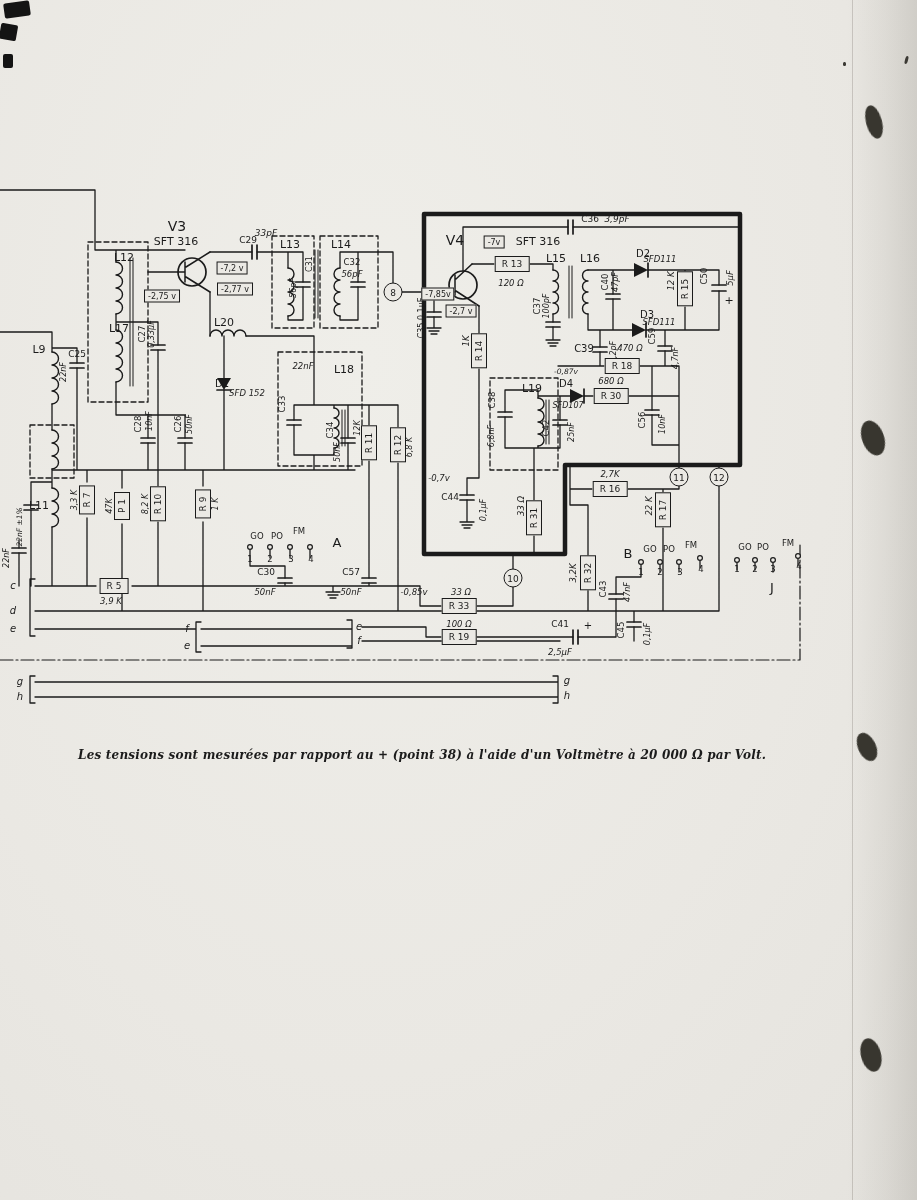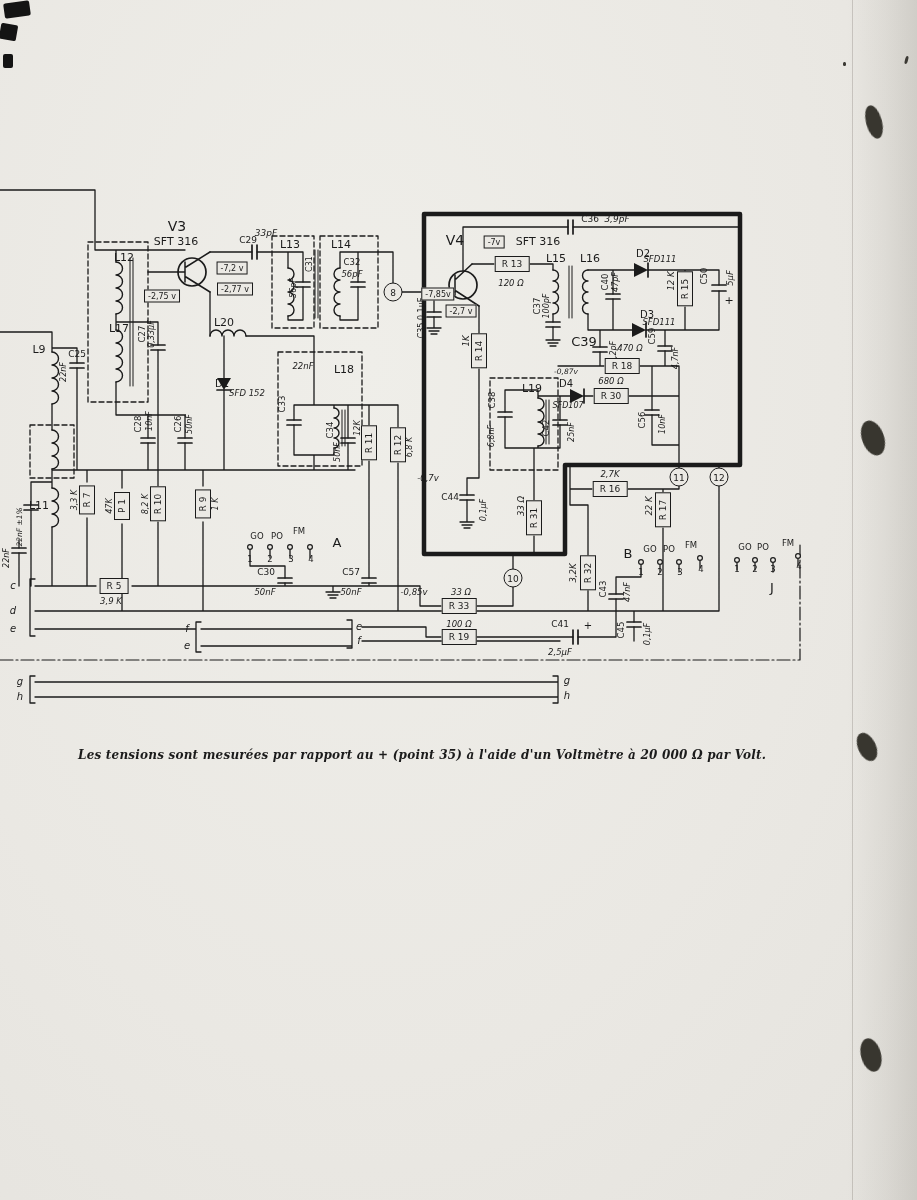--- a/index.html
+++ b/index.html
@@ -189,42 +189,42 @@
         <div class="lbl it" style="left: 616px; top: 282px; font-size: 8px; transform: translate(-50%, -50%) rotate(-90deg);">47pF</div>
         <div class="lbl" style="left: 643px; top: 254px; font-size: 10px; transform: translate(-50%, -50%);">D2</div>
         <div class="lbl it" style="left: 660px; top: 259px; font-size: 8.5px; transform: translate(-50%, -50%);">SFD111</div>
         <div class="lbl it" style="left: 671px; top: 281px; font-size: 8.5px; transform: translate(-50%, -50%) rotate(-90deg);">12 K</div>
         <div class="lbl box" style="left: 685px; top: 289px; font-size: 9px; transform: translate(-50%, -50%) rotate(-90deg);">R 15</div>
         <div class="lbl" style="left: 704px; top: 276px; font-size: 8.5px; transform: translate(-50%, -50%) rotate(-90deg);">C50</div>
         <div class="lbl it" style="left: 730px; top: 278px; font-size: 8.5px; transform: translate(-50%, -50%) rotate(-90deg);">5µF</div>
         <div class="lbl" style="left: 729px; top: 300px; font-size: 11px; transform: translate(-50%, -50%);">+</div>
         <div class="lbl" style="left: 647px; top: 315px; font-size: 10px; transform: translate(-50%, -50%);">D3</div>
         <div class="lbl it" style="left: 659px; top: 322px; font-size: 8.5px; transform: translate(-50%, -50%);">SFD111</div>
-        <div class="lbl" style="left: 584px; top: 341px; font-size: 13px; transform: translate(-50%, -50%);">C39</div>
+        <div class="lbl" style="left: 584px; top: 349px; font-size: 10px; transform: translate(-50%, -50%);">C39</div>
         <div class="lbl it" style="left: 614px; top: 352px; font-size: 8px; transform: translate(-50%, -50%) rotate(-90deg);">8,2pF</div>
         <div class="lbl it" style="left: 630px; top: 348px; font-size: 8.5px; transform: translate(-50%, -50%);">470 Ω</div>
         <div class="lbl box" style="left: 622px; top: 366px; font-size: 9px; transform: translate(-50%, -50%);">R 18</div>
         <div class="lbl" style="left: 652px; top: 336px; font-size: 8.5px; transform: translate(-50%, -50%) rotate(-90deg);">C59</div>
         <div class="lbl it" style="left: 676px; top: 358px; font-size: 8px; transform: translate(-50%, -50%) rotate(-90deg);">4,7nF</div>
         <div class="lbl it" style="left: 566px; top: 372px; font-size: 7.5px; transform: translate(-50%, -50%);">-0,87v</div>
         <div class="lbl it" style="left: 611px; top: 381px; font-size: 8.5px; transform: translate(-50%, -50%);">680 Ω</div>
         <div class="lbl box" style="left: 611px; top: 396px; font-size: 9px; transform: translate(-50%, -50%);">R 30</div>
         <div class="lbl" style="left: 566px; top: 384px; font-size: 10px; transform: translate(-50%, -50%);">D4</div>
         <div class="lbl it" style="left: 560px; top: 406px; font-size: 8px; transform: translate(-50%, -50%); margin-left: 8px;">SFD107</div>
         <div class="lbl" style="left: 532px; top: 388px; font-size: 11px; transform: translate(-50%, -50%);">L19</div>
         <div class="lbl" style="left: 492px; top: 400px; font-size: 8.5px; transform: translate(-50%, -50%) rotate(-90deg);">C38</div>
         <div class="lbl it" style="left: 492px; top: 436px; font-size: 8px; transform: translate(-50%, -50%) rotate(-90deg);">6,8nF</div>
         <div class="lbl" style="left: 546px; top: 428px; font-size: 8.5px; transform: translate(-50%, -50%) rotate(-90deg);">C42</div>
         <div class="lbl it" style="left: 572px; top: 432px; font-size: 8px; transform: translate(-50%, -50%) rotate(-90deg);">25nF</div>
         <div class="lbl" style="left: 642px; top: 420px; font-size: 8.5px; transform: translate(-50%, -50%) rotate(-90deg);">C56</div>
         <div class="lbl it" style="left: 663px; top: 424px; font-size: 8px; transform: translate(-50%, -50%) rotate(-90deg);">10nF</div>
         <div class="lbl" style="left: 422px; top: 318px; font-size: 8px; transform: translate(-50%, -50%) rotate(-90deg);">C35 0,1µF</div>
         <div class="lbl it" style="left: 466px; top: 341px; font-size: 8.5px; transform: translate(-50%, -50%) rotate(-90deg);">1K</div>
         <div class="lbl box" style="left: 479px; top: 351px; font-size: 9px; transform: translate(-50%, -50%) rotate(-90deg);">R 14</div>
-        <div class="lbl it" style="left: 428px; top: 478px; font-size: 8.5px; transform: translate(-50%, -50%);">-0,7v</div>
+        <div class="lbl it" style="left: 439px; top: 478px; font-size: 8.5px; transform: translate(-50%, -50%);">-0,7v</div>
         <div class="lbl" style="left: 450px; top: 497px; font-size: 9px; transform: translate(-50%, -50%);">C44</div>
         <div class="lbl it" style="left: 484px; top: 510px; font-size: 8px; transform: translate(-50%, -50%) rotate(-90deg);">0,1µF</div>
         <div class="lbl it" style="left: 521px; top: 506px; font-size: 8.5px; transform: translate(-50%, -50%) rotate(-90deg);">33 Ω</div>
         <div class="lbl box" style="left: 534px; top: 518px; font-size: 9px; transform: translate(-50%, -50%) rotate(-90deg);">R 31</div>
         <div class="lbl it" style="left: 610px; top: 474px; font-size: 8.5px; transform: translate(-50%, -50%);">2,7K</div>
         <div class="lbl box" style="left: 610px; top: 489px; font-size: 9px; transform: translate(-50%, -50%);">R 16</div>
         <div class="lbl it" style="left: 649px; top: 506px; font-size: 8.5px; transform: translate(-50%, -50%) rotate(-90deg);">22 K</div>
         <div class="lbl box" style="left: 663px; top: 510px; font-size: 9px; transform: translate(-50%, -50%) rotate(-90deg);">R 17</div>
         <div class="lbl" style="left: 628px; top: 553px; font-size: 13px; transform: translate(-50%, -50%);">B</div>
         <div class="lbl" style="left: 650px; top: 549px; font-size: 8.5px; transform: translate(-50%, -50%);">GO</div>
@@ -251,16 +251,16 @@
         <div class="lbl" style="left: 588px; top: 626px; font-size: 10px; transform: translate(-50%, -50%);">+</div>
         <div class="lbl" style="left: 621px; top: 630px; font-size: 8.5px; transform: translate(-50%, -50%) rotate(-90deg);">C45</div>
         <div class="lbl it" style="left: 648px; top: 634px; font-size: 8px; transform: translate(-50%, -50%) rotate(-90deg);">0,1µF</div>
         <div class="pt" style="left: 393px; top: 292px;">8</div>
         <div class="pt" style="left: 513px; top: 578px;">10</div>
         <div class="pt" style="left: 679px; top: 477px;">11</div>
         <div class="pt" style="left: 719px; top: 477px;">12</div>
       </div>
   </div>
 
-  <div id="caption">Les tensions sont mesurées par rapport au + (point 35) à l'aide d'un Voltmètre à 20 000 Ω par Volt.</div>
+  <div id="caption">Les tensions sont mesurées par rapport au + (point 38) à l'aide d'un Voltmètre à 20 000 Ω par Volt.</div>
 
 
 </div>
 
 </body></html>

